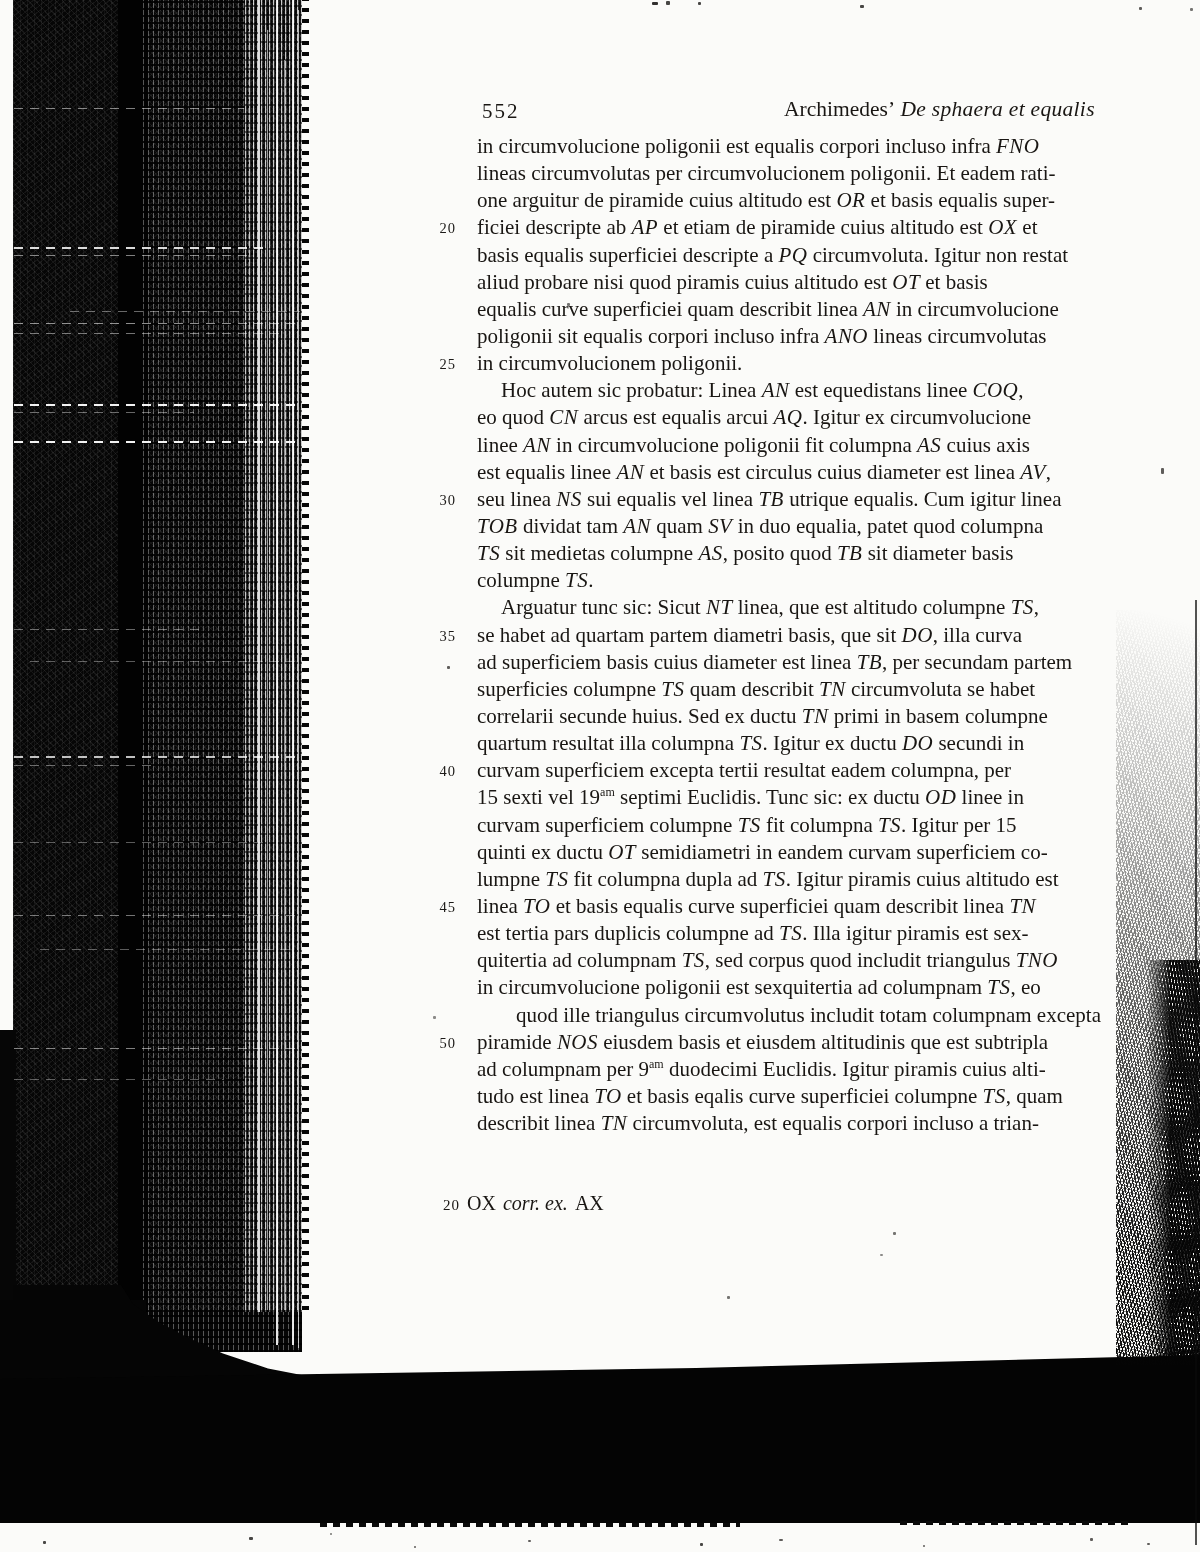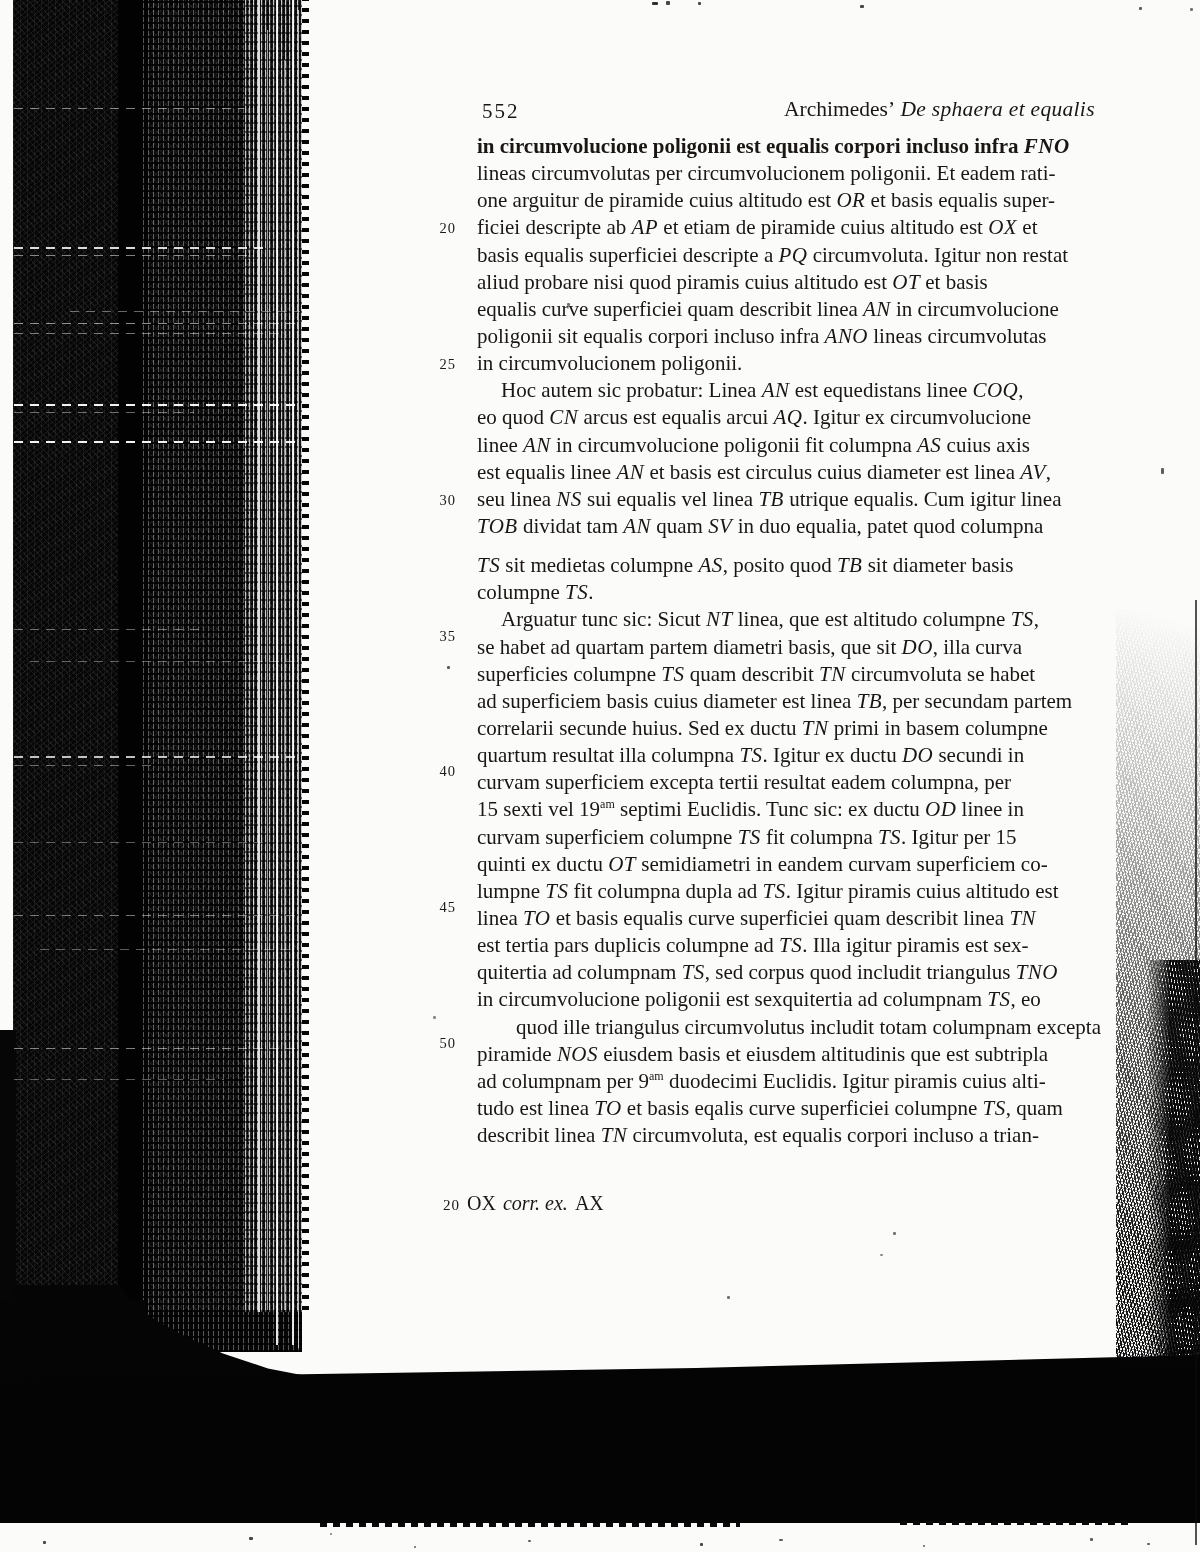--- a/index.html
+++ b/index.html
@@ -109,41 +109,41 @@
   <div class="band-rag" style="left:320px;top:1523px;width:420px;"></div>
   <div class="band-rag" style="left:900px;top:1521px;width:230px;"></div>
   <div class="right-noise"></div>
   <div class="right-noise-core"></div>
   <div class="right-line"></div>
 
   <div class="pagenum">552</div>
   <div class="runhead"><span>Archimedes’</span>&nbsp;<i>De sphaera et equalis</i></div>
 
   <div class="body-text" id="body-lines">
-      <div class="line" style="word-spacing: 0px; font-weight: bold;">in circumvolucione poligonii est equalis corpori incluso infra <i>FNO</i></div>
+      <div class="line" style="word-spacing: 0px;">in circumvolucione poligonii est equalis corpori incluso infra <i>FNO</i></div>
       <div class="line" style="word-spacing: 0px;">lineas circumvolutas per circumvolucionem poligonii. Et eadem rati-</div>
       <div class="line" style="word-spacing: 0px;">one arguitur de piramide cuius altitudo est <i>OR</i> et basis equalis super-</div>
       <div class="line" style="word-spacing: 0px;">ficiei descripte ab <i>AP</i> et etiam de piramide cuius altitudo est <i>OX</i> et</div>
       <div class="line" style="word-spacing: 0px;">basis equalis superficiei descripte a <i>PQ</i> circumvoluta. Igitur non restat</div>
       <div class="line" style="word-spacing: 0px;">aliud probare nisi quod piramis cuius altitudo est <i>OT</i> et basis</div>
       <div class="line" style="word-spacing: 0px;">equalis curve superficiei quam describit linea <i>AN</i> in circumvolucione</div>
       <div class="line" style="word-spacing: 0px;">poligonii sit equalis corpori incluso infra <i>ANO</i> lineas circumvolutas</div>
       <div class="line no-just">in circumvolucionem poligonii.</div>
       <div class="line indent" style="word-spacing: 0px;">Hoc autem sic probatur: Linea <i>AN</i> est equedistans linee <i>COQ</i>,</div>
       <div class="line" style="word-spacing: 0px;">eo quod <i>CN</i> arcus est equalis arcui <i>AQ</i>. Igitur ex circumvolucione</div>
       <div class="line" style="word-spacing: 0px;">linee <i>AN</i> in circumvolucione poligonii fit columpna <i>AS</i> cuius axis</div>
       <div class="line" style="word-spacing: 0px;">est equalis linee <i>AN</i> et basis est circulus cuius diameter est linea <i>AV</i>,</div>
       <div class="line" style="word-spacing: 0px;">seu linea <i>NS</i> sui equalis vel linea <i>TB</i> utrique equalis. Cum igitur linea</div>
       <div class="line" style="word-spacing: 0px;"><i>TOB</i> dividat tam <i>AN</i> quam <i>SV</i> in duo equalia, patet quod columpna</div>
-      <div class="line" style="word-spacing: 0px; margin-top: 12px;"><i>TS</i> sit medietas columpne <i>AS</i>, posito quod <i>TB</i> sit diameter basis</div>
+      <div class="line" style="word-spacing: 0px;"><i>TS</i> sit medietas columpne <i>AS</i>, posito quod <i>TB</i> sit diameter basis</div>
       <div class="line no-just">columpne <i>TS</i>.</div>
       <div class="line indent" style="word-spacing: 0px;">Arguatur tunc sic: Sicut <i>NT</i> linea, que est altitudo columpne <i>TS</i>,</div>
       <div class="line" style="word-spacing: 0px;">se habet ad quartam partem diametri basis, que sit <i>DO</i>, illa curva</div>
+      <div class="line" style="word-spacing: 0px;">ad superficiem basis cuius diameter est linea <i>TB</i>, per secundam partem</div>
       <div class="line" style="word-spacing: 0px;">superficies columpne <i>TS</i> quam describit <i>TN</i> circumvoluta se habet</div>
-      <div class="line" style="word-spacing: 0px;">ad superficiem basis cuius diameter est linea <i>TB</i>, per secundam partem</div>
       <div class="line" style="word-spacing: 0px;">correlarii secunde huius. Sed ex ductu <i>TN</i> primi in basem columpne</div>
       <div class="line" style="word-spacing: 0px;">quartum resultat illa columpna <i>TS</i>. Igitur ex ductu <i>DO</i> secundi in</div>
       <div class="line" style="word-spacing: 0px;">curvam superficiem excepta tertii resultat eadem columpna, per</div>
       <div class="line" style="word-spacing: 0px;">15 sexti vel 19<sup>am</sup> septimi Euclidis. Tunc sic: ex ductu <i>OD</i> linee in</div>
       <div class="line" style="word-spacing: 0px;">curvam superficiem columpne <i>TS</i> fit columpna <i>TS</i>. Igitur per 15</div>
       <div class="line" style="word-spacing: 0px;">quinti ex ductu <i>OT</i> semidiametri in eandem curvam superficiem co-</div>
       <div class="line" style="word-spacing: 0px;">lumpne <i>TS</i> fit columpna dupla ad <i>TS</i>. Igitur piramis cuius altitudo est</div>
       <div class="line" style="word-spacing: 0px;">linea <i>TO</i> et basis equalis curve superficiei quam describit linea <i>TN</i></div>
       <div class="line" style="word-spacing: 0px;">est tertia pars duplicis columpne ad <i>TS</i>. Illa igitur piramis est sex-</div>
       <div class="line" style="word-spacing: 0px;">quitertia ad columpnam <i>TS</i>, sed corpus quod includit triangulus <i>TNO</i></div>

